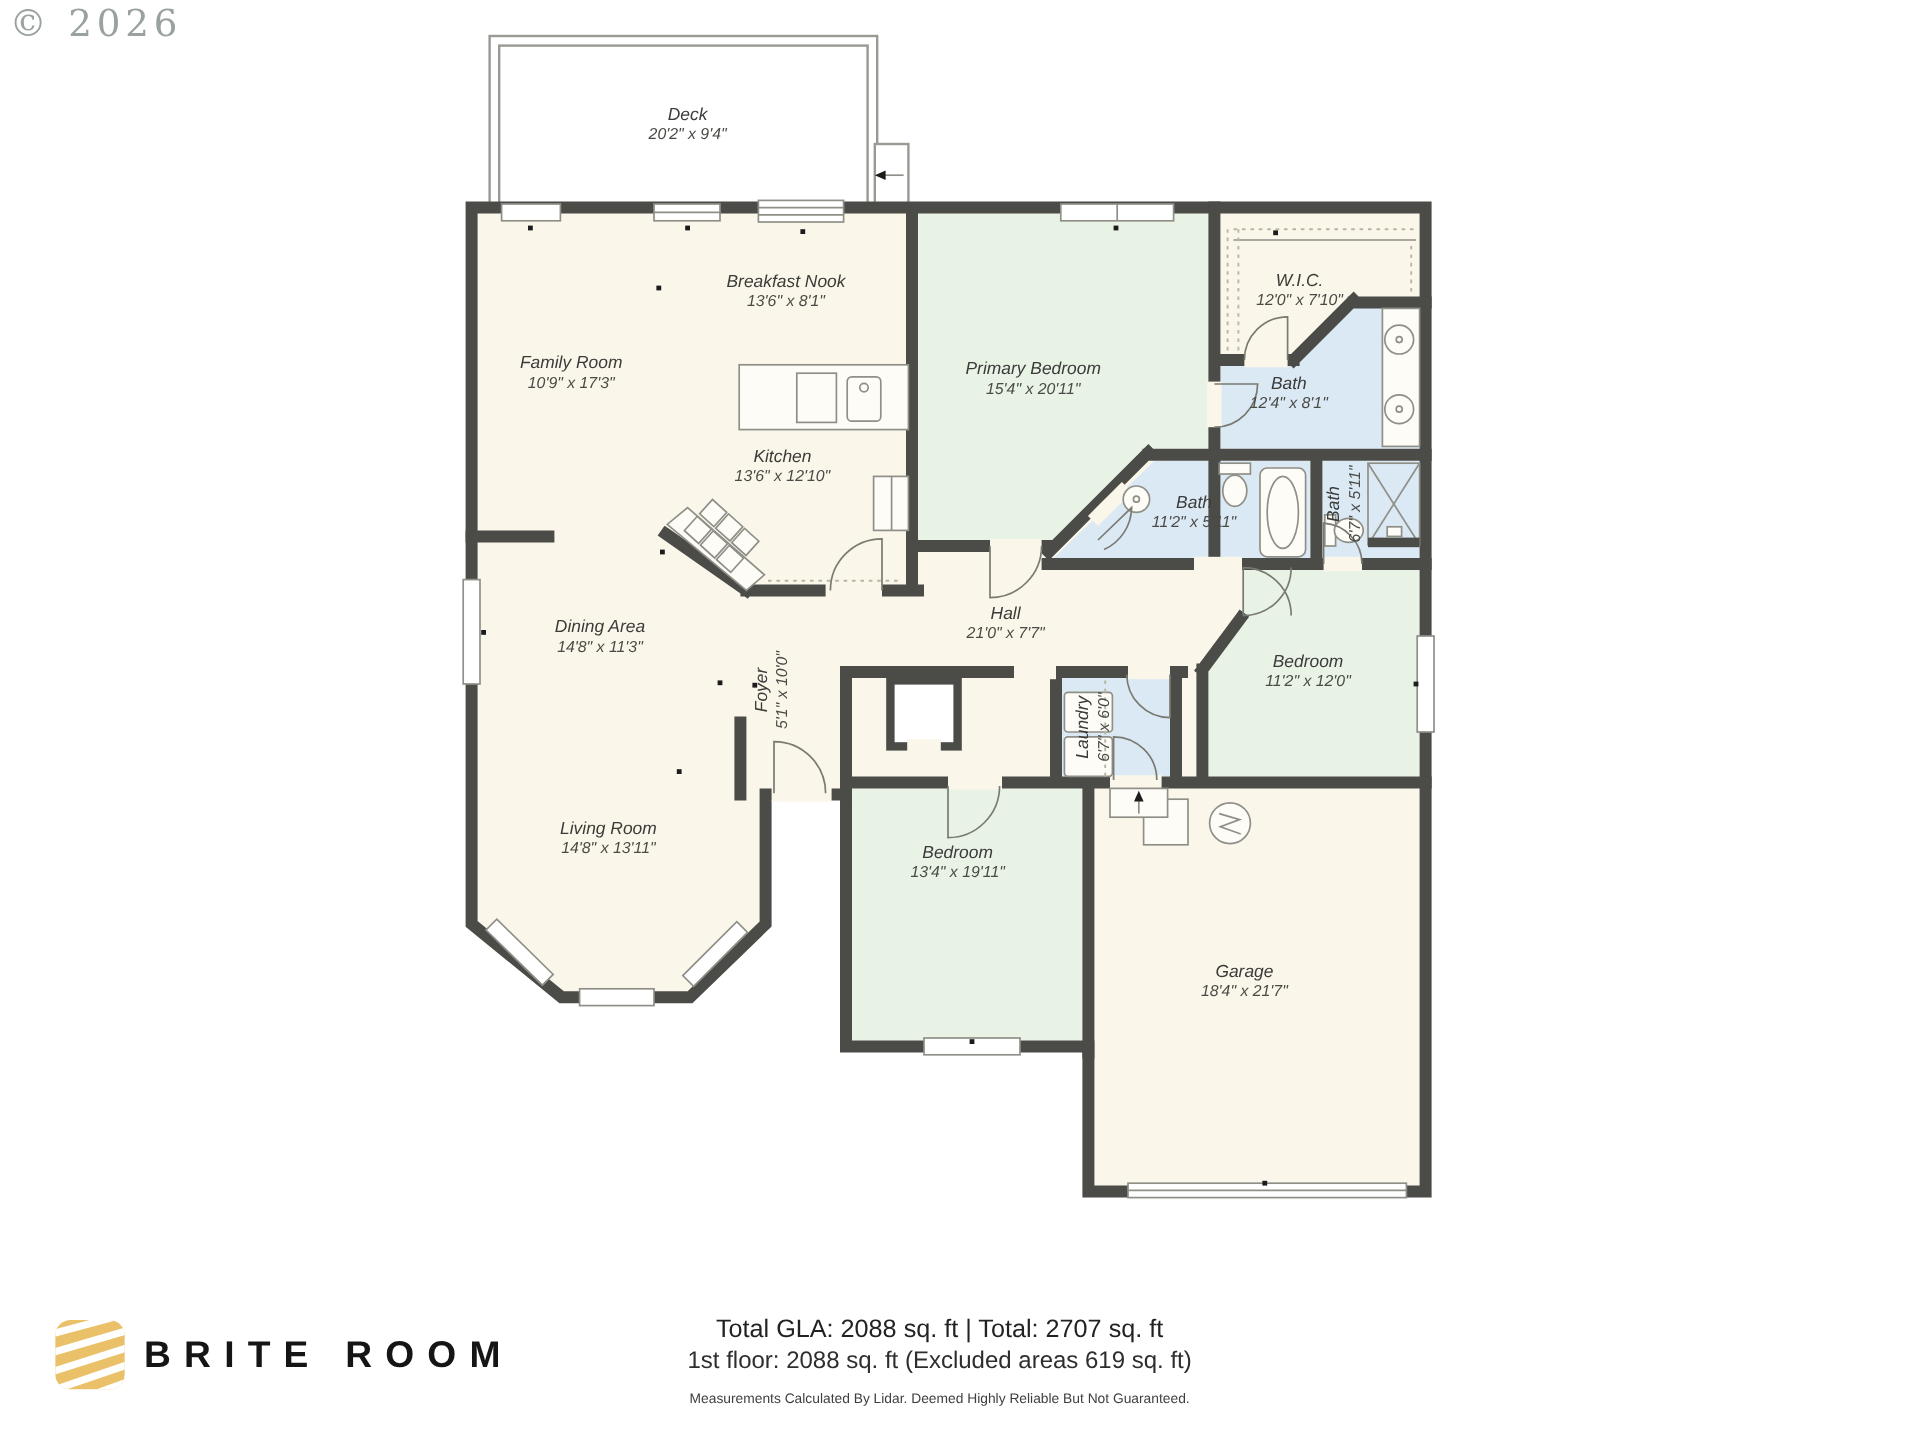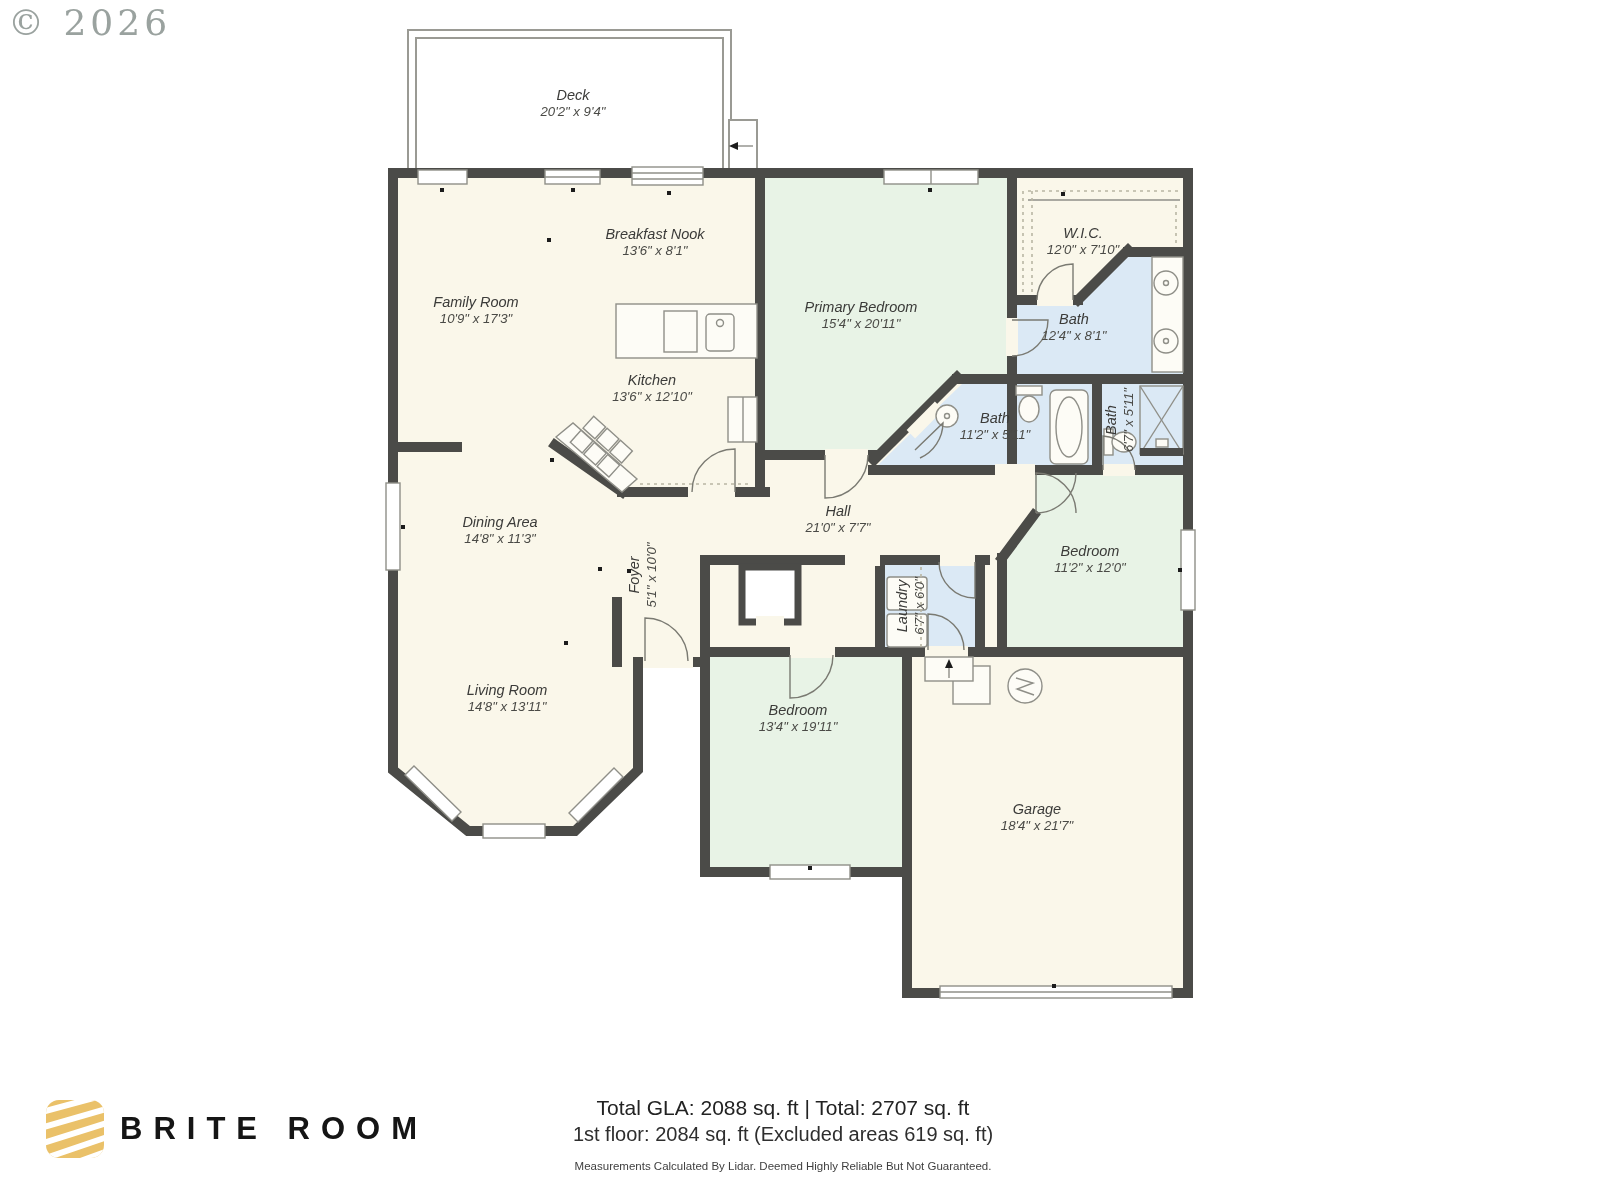--- a/index.html
+++ b/index.html
@@ -14,21 +14,21 @@
   .win{fill:#ffffff;stroke:#8f8f88;stroke-width:1.4;}
   .fix{stroke:#8f8f88;stroke-width:1.4;fill:#fdfcf6;}
   .fixline{stroke:#8f8f88;stroke-width:1.4;fill:none;}
   .dash{stroke:#b9b6a4;stroke-width:1.6;fill:none;stroke-dasharray:3 4;}
   .door{stroke:#7a7a72;stroke-width:1.4;fill:none;}
   .deckline{stroke:#9a9a94;stroke-width:2;fill:#ffffff;}
   .dot{fill:#1c1c1c;}
   .rn{font-size:14.5px;fill:#3b3b39;text-anchor:middle;}
   .rd{font-size:13.2px;fill:#4a4a46;text-anchor:middle;}
   #watermark{position:absolute;left:8px;top:2px;font-family:"DejaVu Serif",serif;
-    font-size:36px;color:#9aa29f;letter-spacing:4px;}
+    font-size:31px;color:#9aa29f;letter-spacing:4px;}
   #footer{position:absolute;left:0;top:1082px;width:1600px;height:118px;}
   #brand{position:absolute;left:46px;top:18px;display:flex;align-items:center;gap:16px;}
   #brand-text{font-size:31px;font-weight:bold;letter-spacing:11px;color:#151515;}
   #totals{position:absolute;left:383px;width:800px;top:0;text-align:center;color:#222;}
   #totals-line{font-size:21px;font-weight:normal;margin-top:14px;}
   #floor-line{font-size:20px;margin-top:3px;color:#2e2e2e;}
   #disclaimer{font-size:11.5px;margin-top:14px;color:#3f3f3f;text-align:center;}
 </style>
 </head>
 <body>
@@ -307,16 +307,16 @@
         <line x1="-12" y1="30" x2="70" y2="6"></line>
         <line x1="-12" y1="46" x2="70" y2="20"></line>
         <line x1="-12" y1="62" x2="70" y2="34"></line>
         <line x1="-12" y1="78" x2="70" y2="48"></line>
       </g>
     </svg>
     <span id="brand-text">BRITE ROOM</span>
   </div>
   <div id="totals">
     <div id="totals-line">Total GLA: 2088 sq. ft | Total: 2707 sq. ft</div>
-    <div id="floor-line">1st floor: 2084 sq. ft (Excluded areas 619 sq. ft)</div>
+    <div id="floor-line">1st floor: 2088 sq. ft (Excluded areas 619 sq. ft)</div>
     <div id="disclaimer">Measurements Calculated By Lidar. Deemed Highly Reliable But Not Guaranteed.</div>
   </div>
 </div>
 
 </body></html>

